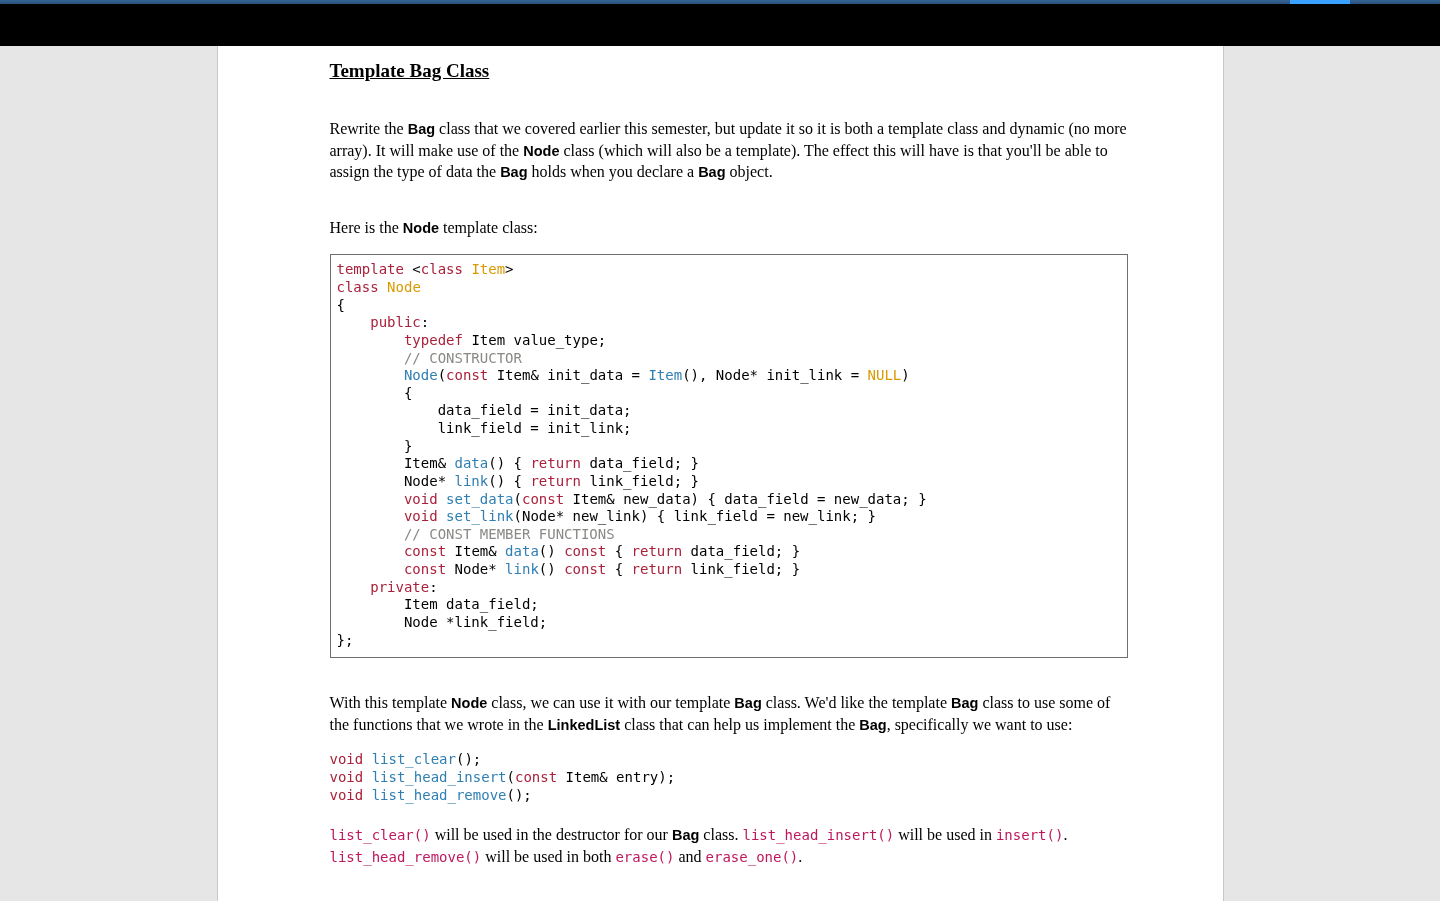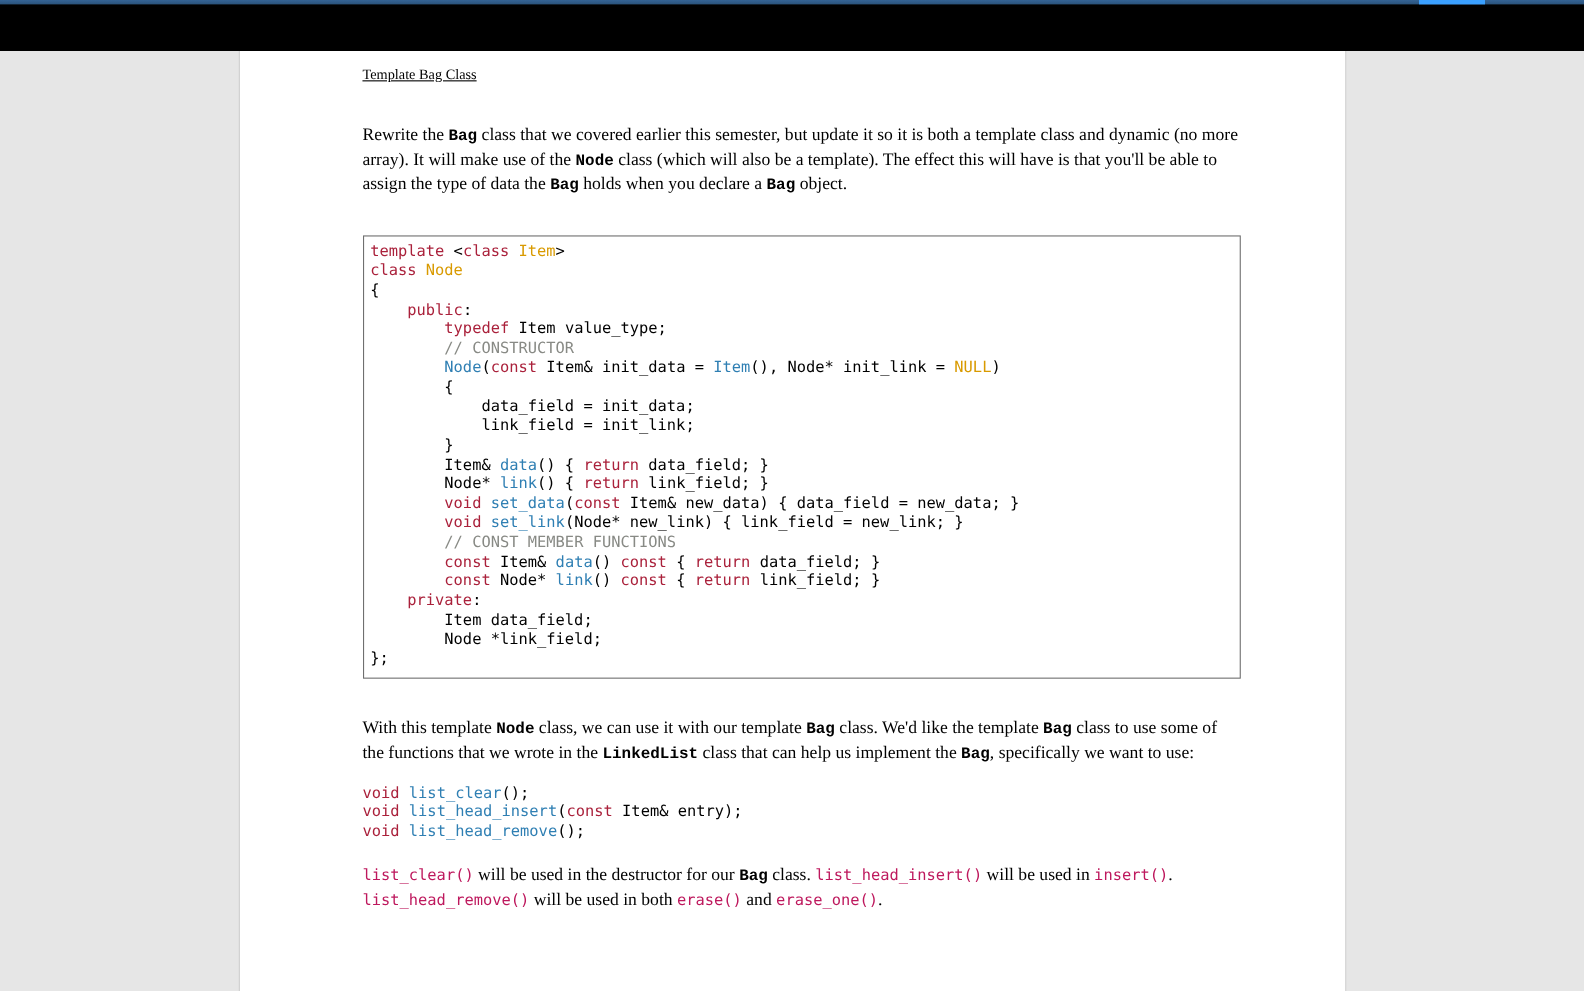--- a/index.html
+++ b/index.html
@@ -41,33 +41,33 @@
     width: 798px;
     margin: 0 auto;
     background: #fff;
     border-left: 1px solid #c8c8c8;
     border-right: 1px solid #c8c8c8;
     padding: 14px 95px 40px 112px; 
     box-sizing: content-box;
     min-height: 900px;
   }
   h1.title {
-    font-size: 13px;
-    font-weight: normal;
+    font-size: 19px;
+    font-weight: bold;
     text-decoration: underline;
     margin: 0 0 36px 0;
   }
   p {
     font-size: 16px;
     line-height: 1.35;
     margin: 0 0 34px 0;
   }
   p.tight { margin-bottom: 16px; }
   .bold-sans {
-    font-family: Liberation Mono, monospace;
+    font-family: Liberation Sans, sans-serif;
     font-weight: bold;
     font-size: 14.5px;
   }
   .codebox {
     border: 1px solid #6f6f6f;
     padding: 6px 16px 8px 6px;
     margin-bottom: 34px;
     overflow-x: auto;
   }
   pre {
@@ -96,20 +96,23 @@
 
 <div class="viewport">
   <div class="page">
 
     <h1 class="title">Template Bag Class</h1>
 
     <p>
       <span>Rewrite the </span><span class="bold-sans">Bag</span><span> class that we covered earlier this semester, but update it so it is both a template class and dynamic (no more array). It will make use of the </span><span class="bold-sans">Node</span><span> class (which will also be a template). The effect this will have is that you'll be able to assign the type of data the </span><span class="bold-sans">Bag</span><span> holds when you declare a </span><span class="bold-sans">Bag</span><span> object.</span>
     </p>
 
+    <p class="tight">
+      <span>Here is the </span><span class="bold-sans">Node</span><span> template class:</span>
+    </p>
 
     <div class="codebox">
 <pre><span class="kw">template</span><span> &lt;</span><span class="kw">class</span><span> </span><span class="tn">Item</span><span>&gt;</span>
 <span class="kw">class</span><span> </span><span class="tn">Node</span>
 <span>{</span>
 <span>    </span><span class="kw">public</span><span>:</span>
 <span>        </span><span class="kw">typedef</span><span> Item value_type;</span>
 <span>        </span><span class="cm">// CONSTRUCTOR</span>
 <span>        </span><span class="fn">Node</span><span>(</span><span class="kw">const</span><span> Item&amp; init_data = </span><span class="fn">Item</span><span>(), Node* init_link = </span><span class="lit">NULL</span><span>)</span>
 <span>        {</span>

